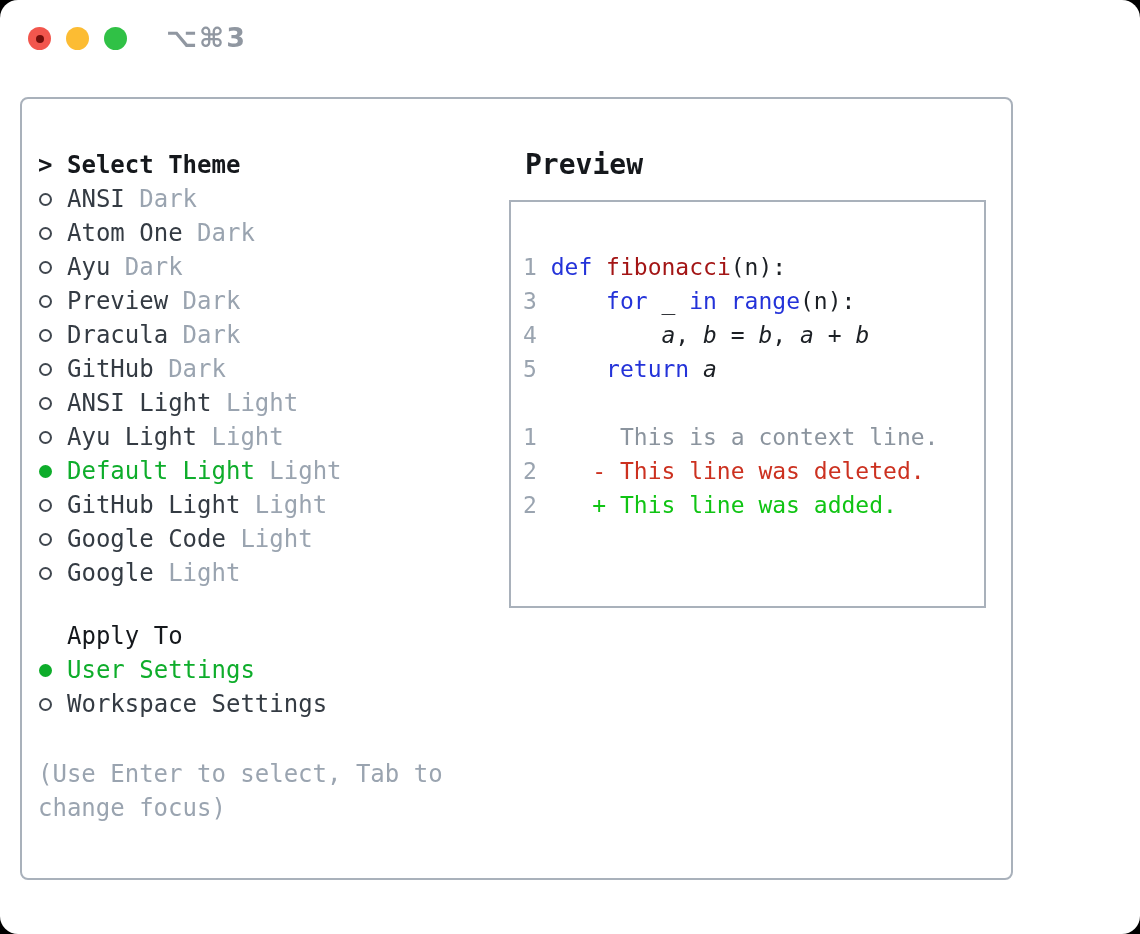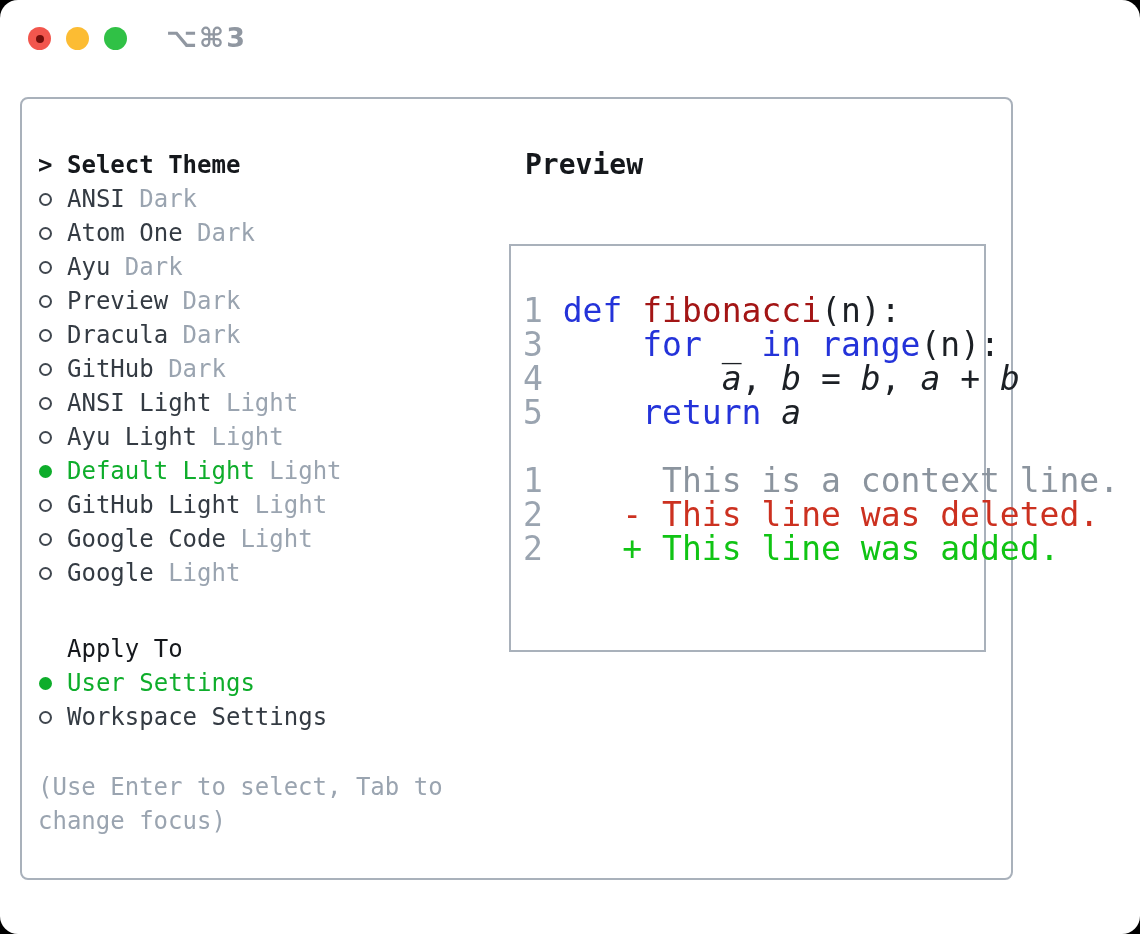--- a/index.html
+++ b/index.html
@@ -52,33 +52,33 @@
     width:13px;height:13px;border-radius:50%;
     border:2px solid #40474f;background:transparent;margin-left:1px;
   }
   .sel .radio{background:var(--select-green);border-color:var(--select-green);}
   .prompt{font-weight:bold;color:var(--heading);}
   .heading{font-weight:bold;color:var(--heading);}
   .subheading{color:var(--heading);}
   .t-name{color:var(--item);}
   .sel .t-name{color:var(--select-green);}
   .t-var{color:var(--muted);}
-  .apply-block{margin-top:42px;}
+  .apply-block{margin-top:29px;}
   .hint-block{margin-top:36px;color:var(--hint);}
   .hint-block div{height:34px;white-space:pre;}
   
   .preview-title{
     position:absolute;left:503px;top:49px;height:34px;
     font-size:28px;line-height:34px;font-weight:bold;color:var(--heading);white-space:pre;
   }
   .preview-box{
     position:absolute;left:487px;top:101px;width:477px;height:408px;
     border:2px solid var(--border);background:var(--window-bg);
     padding:48px 0 0 12px;
-    font-size:33px;line-height:34px;color:var(--code-plain);margin-top:44px;
+    font-size:23px;line-height:34px;color:var(--code-plain);
   }
   .code-line{white-space:pre;height:34px;}
   .lnum{color:var(--line-num);}
   .c-kw{color:var(--kw);}
   .c-fn{color:var(--fn);}
   .c-var{font-style:italic;color:var(--code-plain);}
   .c-plain{color:var(--code-plain);}
   .c-ctx{color:var(--ctx);}
   .c-del{color:var(--del);}
   .c-add{color:var(--add);}

